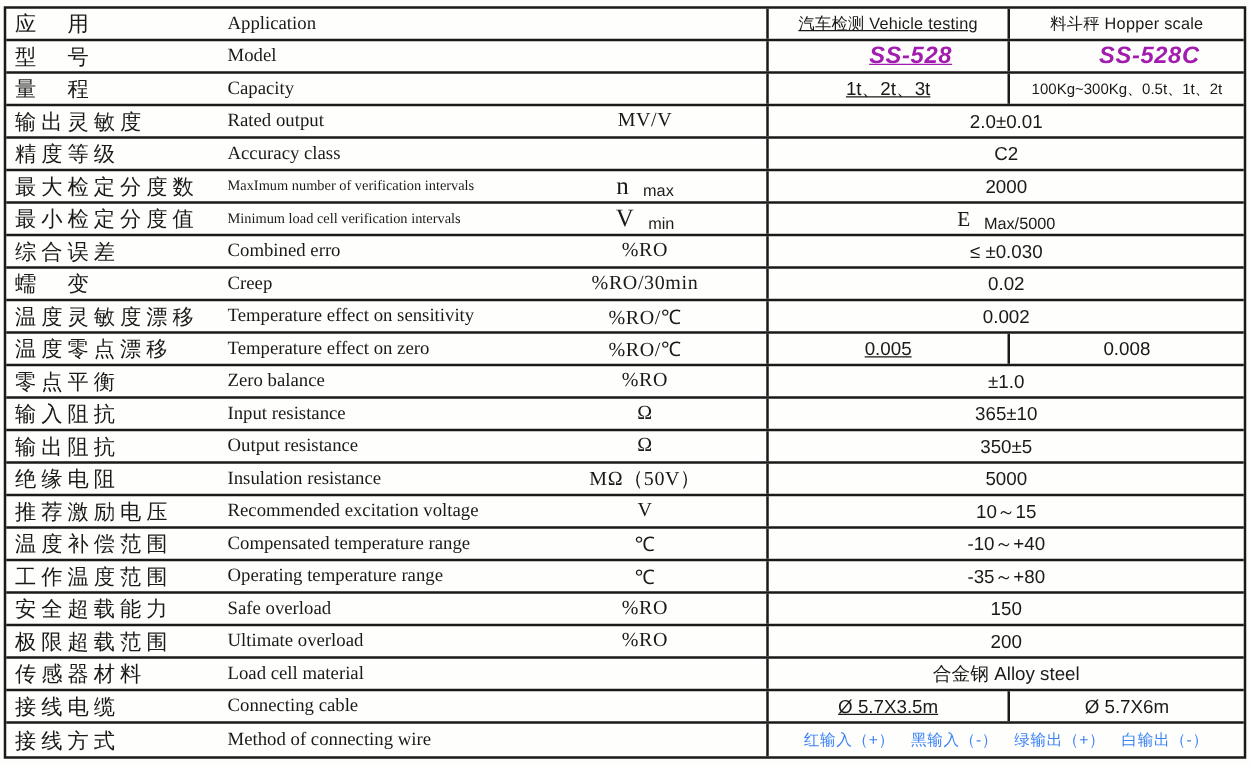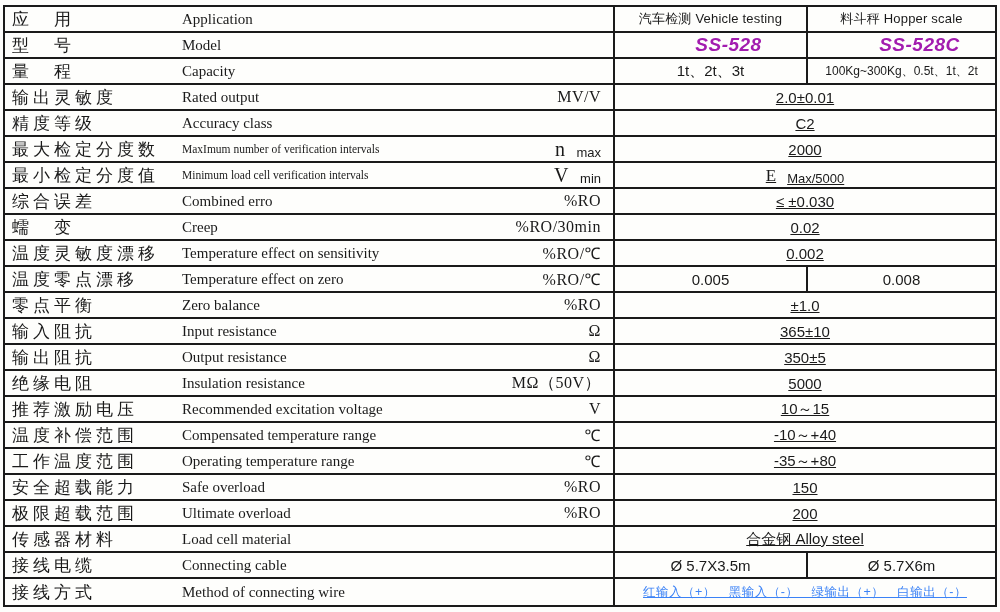--- a/index.html
+++ b/index.html
@@ -6,29 +6,29 @@
     font-family:"Liberation Sans",sans-serif;color:#1a1a1a;}
   .spec-table{position:absolute;left:3px;top:5px;width:994px;height:602px;
     border:2px solid #1a1a1a;background:#fefefc;display:flex;flex-direction:column;box-sizing:border-box;}
   .row{display:flex;height:26px;min-height:0;border-bottom:2px solid #1a1a1a;box-sizing:border-box;align-items:stretch;gap:12px;}
   .row:last-child{border-bottom:none;flex:1;}
   .cell{display:flex;align-items:center;box-sizing:border-box;}
   .cn{width:165px;padding-left:7px;font-size:17px;letter-spacing:4px;white-space:nowrap;
       font-family:"Liberation Serif",serif;overflow:hidden;}
   .en{flex:1;font-size:15px;white-space:nowrap;overflow:hidden;font-family:Liberation Serif, serif;}
   .en.small{font-size:11.5px;}
-  .unit{width:170px;justify-content:flex-end;font-family:"Liberation Serif",serif;font-size:16px;
+  .unit{width:170px;justify-content:center;font-family:"Liberation Serif",serif;font-size:16px;
         letter-spacing:0.5px;white-space:nowrap;}
   .unit .big{font-size:20px;line-height:1;}
   .sub{font-size:13px;font-family:"Liberation Sans",sans-serif;letter-spacing:0;
        align-self:center;margin-top:7px;margin-left:11px;}
   .value{width:382px;border-left:2px solid #1a1a1a;display:flex;align-items:stretch;padding:0;}
-  .vfull{flex:1;display:flex;align-items:center;justify-content:center;font-size:15px;text-align:right;text-decoration:underline;}
+  .vfull{flex:1;display:flex;align-items:center;justify-content:center;font-size:15px;text-align:right;}
   .vleft{width:193px;border-right:2px solid #1a1a1a;box-sizing:border-box;display:flex;
-         align-items:center;justify-content:center;font-size:15px;text-align:center;}
+         align-items:center;justify-content:center;font-size:15px;text-align:center;text-decoration:underline;}
   .vright{flex:1;display:flex;align-items:center;justify-content:center;font-size:15px;text-align:center;}
   .hdr{font-size:13px;letter-spacing:0.2px;}
   .model{color:#a21caf;font-weight:bold;font-style:italic;font-size:19px;letter-spacing:0.5px;padding-left:36px;}
   .cap-r{font-size:12px;}
   .wire{font-size:12.5px;color:#3b82f6;letter-spacing:0.5px;}
   .emax-main{font-family:"Liberation Serif",serif;font-size:17px;line-height:1;}
 </style>
 </head>
 <body>
 

